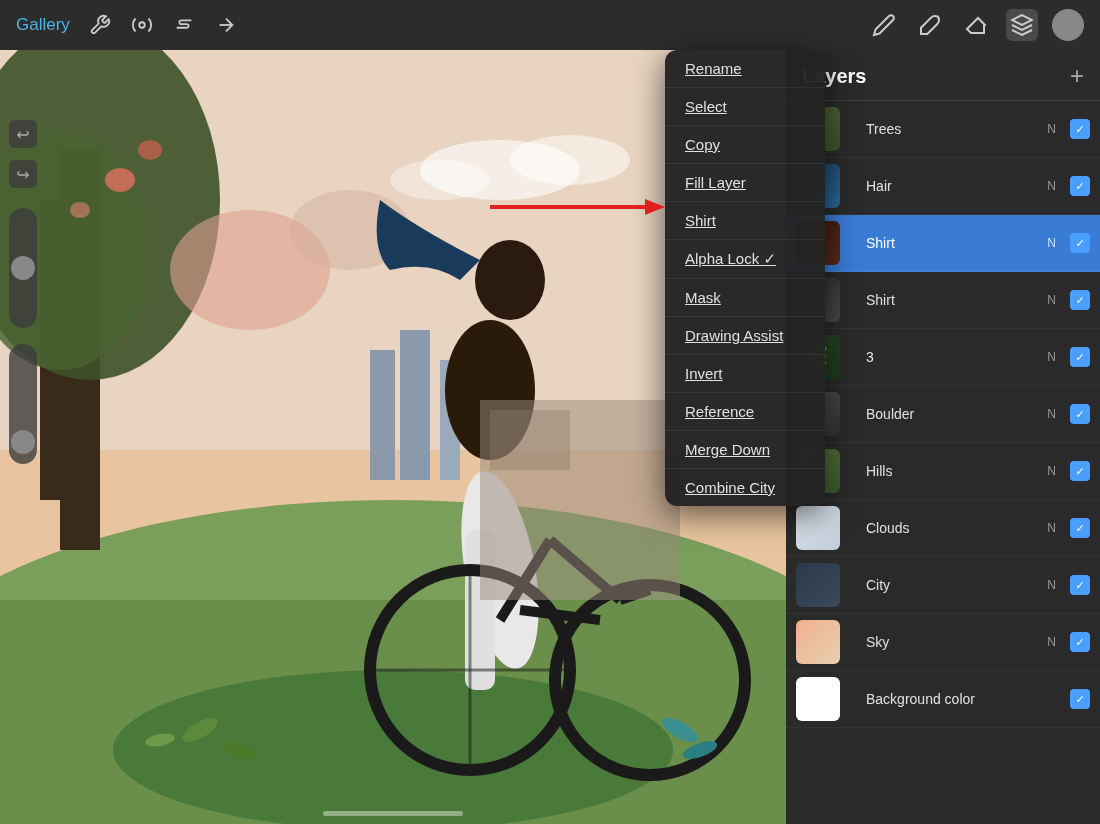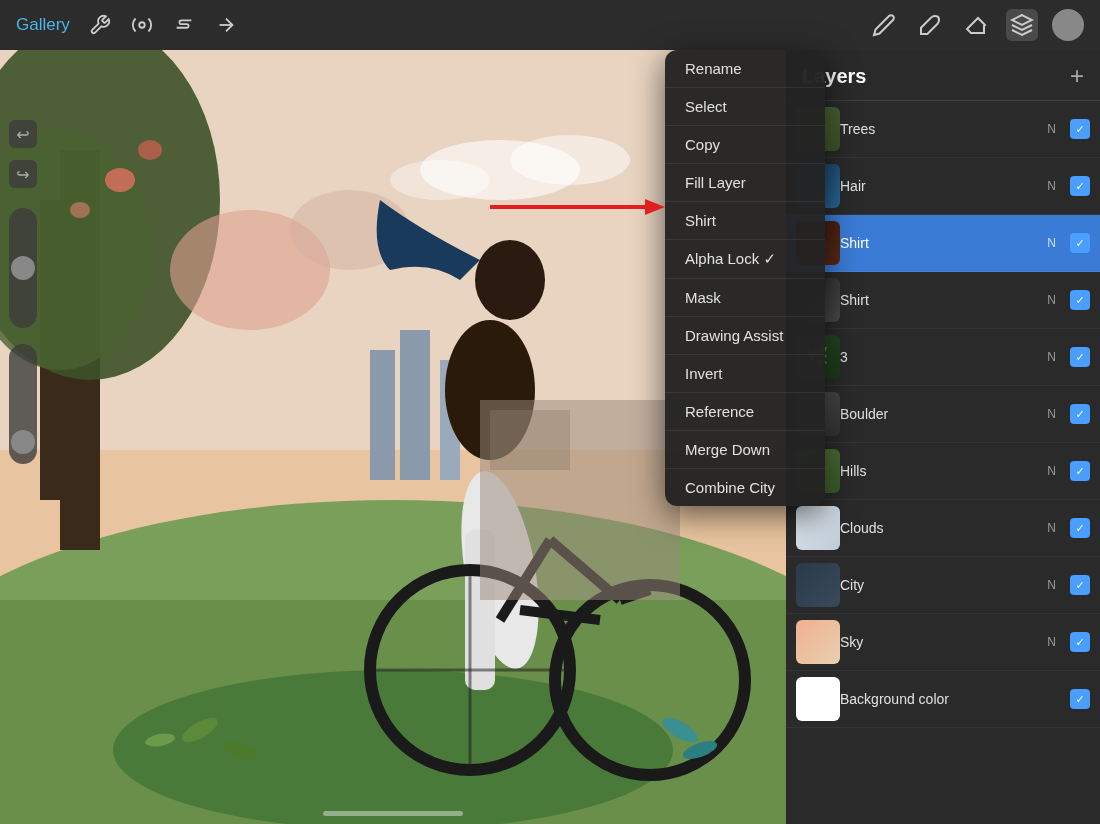--- a/index.html
+++ b/index.html
@@ -164,20 +164,21 @@
     }
     .context-menu-item {
       padding: 10px 20px;
       color: #e0e0e0;
       font-size: 15px;
       cursor: pointer;
       border-bottom: 1px solid rgba(255,255,255,0.07);
       display: flex;
       align-items: center;
       justify-content: space-between;
+      text-decoration: underline;
     }
     .context-menu-item:last-child {
       border-bottom: none;
     }
 
     
     .red-arrow {
       position: absolute;
       top: 195px;
       left: 490px;
@@ -218,21 +219,21 @@
     .layers-list {
       flex: 1;
       overflow-y: auto;
     }
     .layer-item {
       display: flex;
       align-items: center;
       padding: 6px 10px;
       border-bottom: 1px solid rgba(255,255,255,0.05);
       cursor: pointer;
-      gap: 0;
+      gap: 26px;
     }
     .layer-item.active {
       background: #3a7bd5;
     }
     .layer-thumb {
       width: 44px;
       height: 44px;
       border-radius: 6px;
       flex-shrink: 0;
       overflow: hidden;

